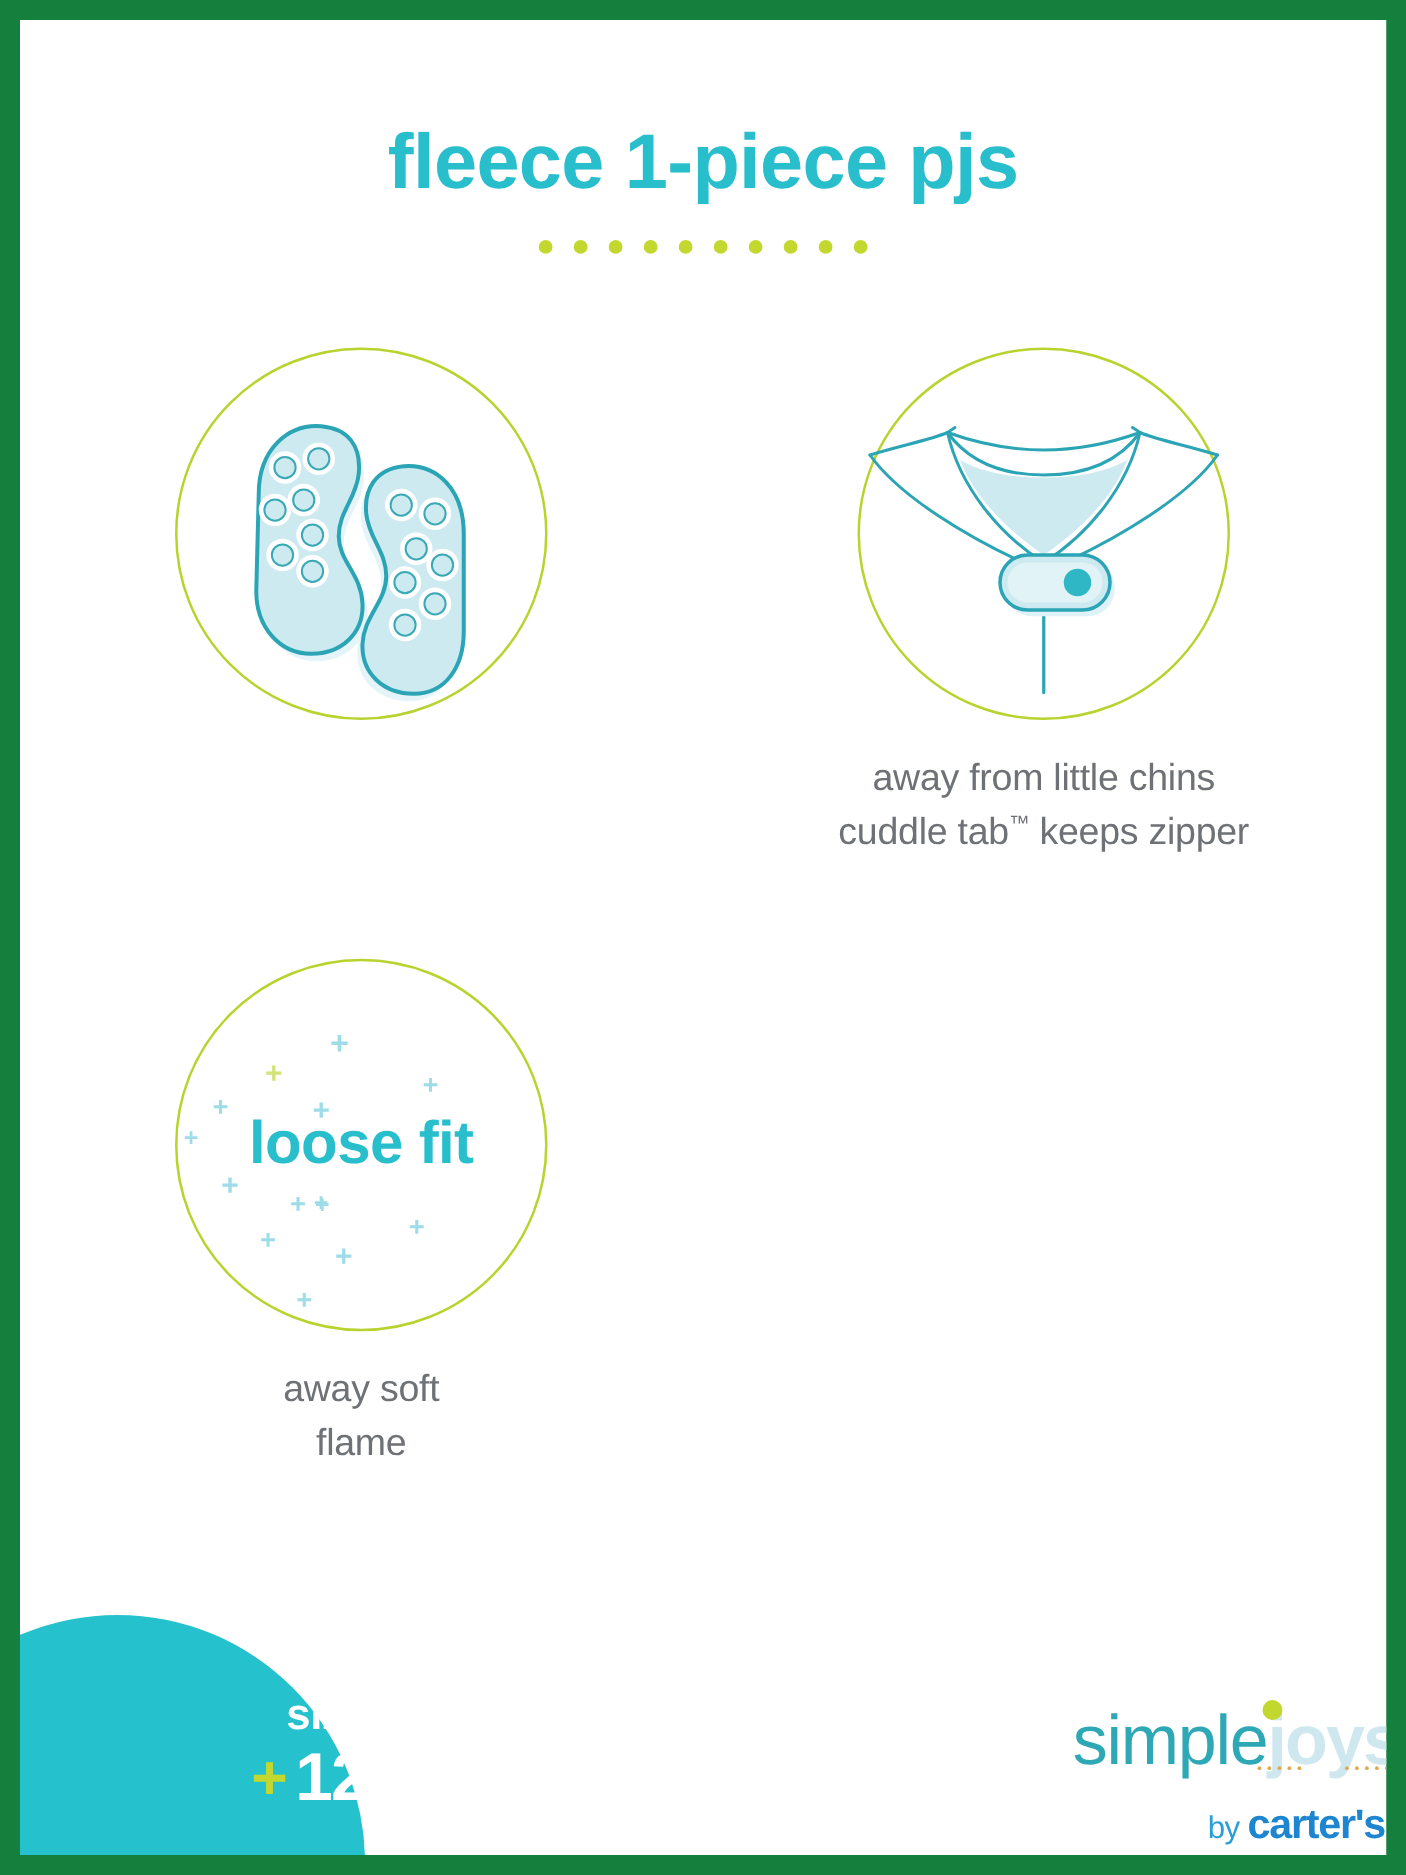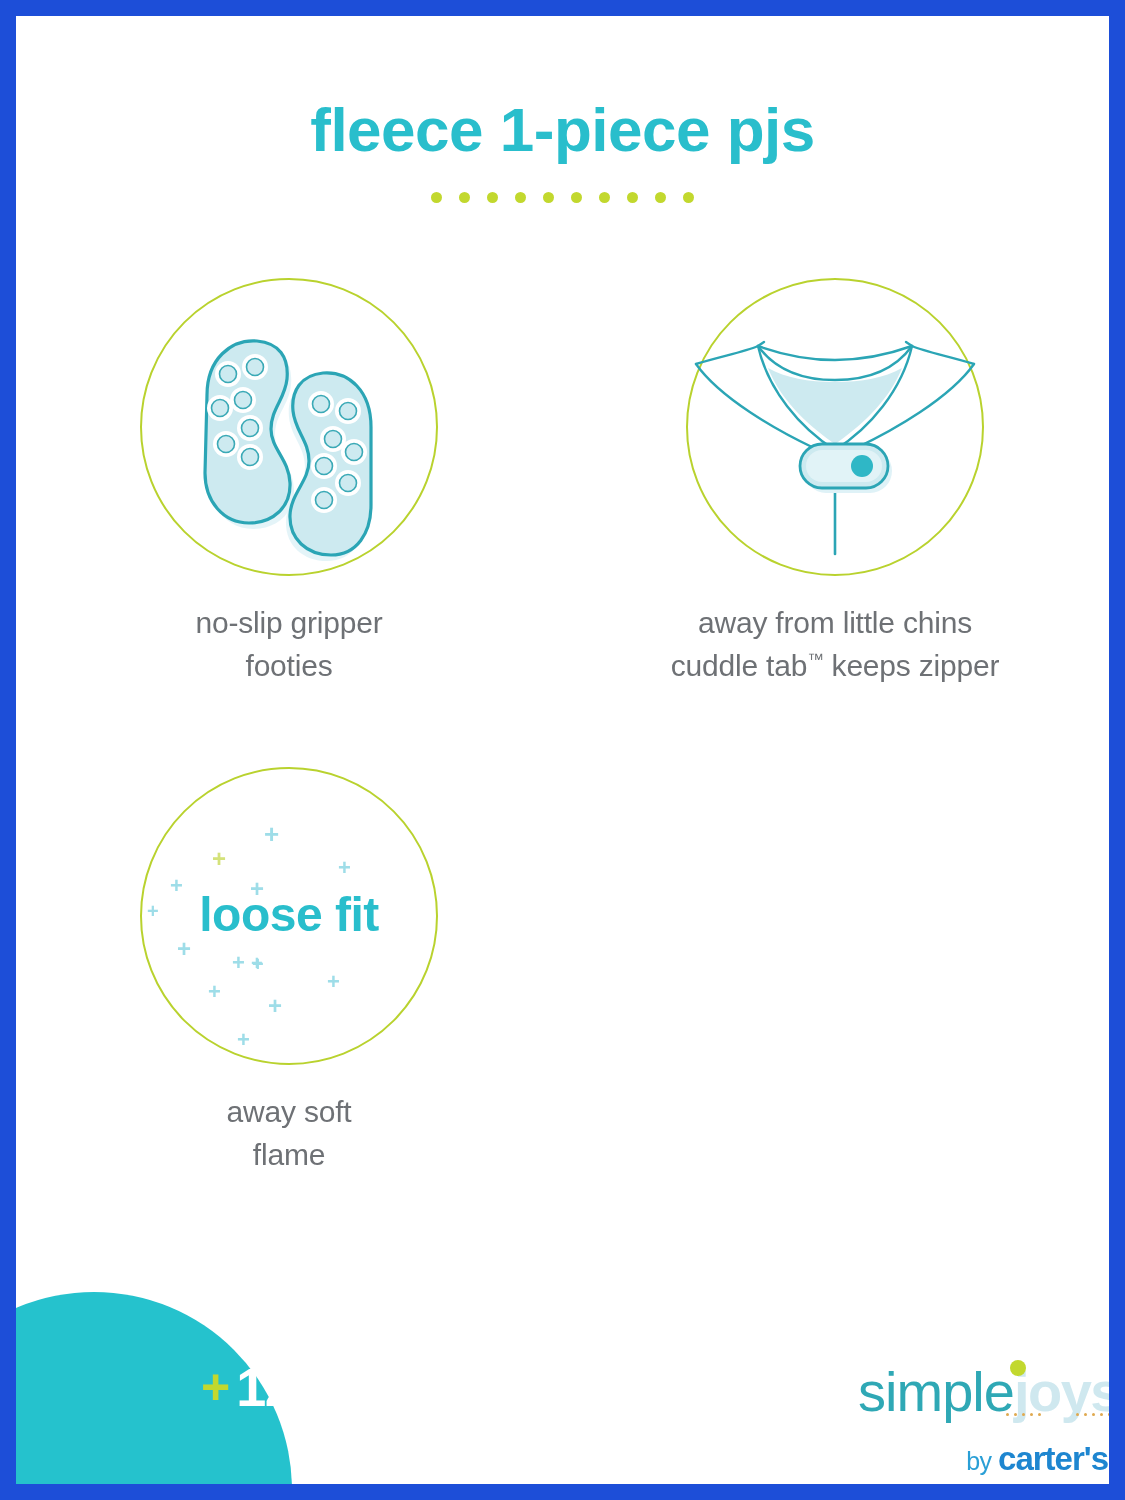--- a/index.html
+++ b/index.html
@@ -4,21 +4,21 @@
 <style>
   html, body {
     margin: 0;
     padding: 0;
     background: #ffffff;
   }
   #page {
     position: relative;
     width: 1125px;
     height: 1500px;
-    background: #1d4ed8;
+    background: #15803d;
     overflow: hidden;
     font-family: "Liberation Sans", sans-serif;
   }
   #canvas {
     position: absolute;
     left: 16px;
     top: 16px;
     width: 1093px;
     height: 1468px;
     background: #ffffff;
@@ -310,24 +310,20 @@
                 <circle cx="205" cy="165" r="13" fill="#ffffff"></circle>
                 <circle cx="205" cy="165" r="8.5" fill="#cdeaf0" stroke="#3aa9b6" stroke-width="1.6"></circle>
                 <circle cx="175" cy="179" r="13" fill="#ffffff"></circle>
                 <circle cx="175" cy="179" r="8.5" fill="#cdeaf0" stroke="#3aa9b6" stroke-width="1.6"></circle>
                 <circle cx="199" cy="196" r="13" fill="#ffffff"></circle>
                 <circle cx="199" cy="196" r="8.5" fill="#cdeaf0" stroke="#3aa9b6" stroke-width="1.6"></circle>
                 <circle cx="175" cy="213" r="13" fill="#ffffff"></circle>
                 <circle cx="175" cy="213" r="8.5" fill="#cdeaf0" stroke="#3aa9b6" stroke-width="1.6"></circle>
               </g>
             </svg>
-          </div>
-          <div class="caption">
-            <div>no-slip gripper</div>
-            <div>footies</div>
           </div>
         </div>
 
         <div class="cell">
           <div class="ring">
             <svg width="290" height="290" viewBox="0 0 290 290">
 
               <path d="M6 82 C32 74 54 70 68 64 L74 60" fill="none" stroke="#2ba5b5" stroke-width="2.4" stroke-linecap="round"></path>
               <path d="M284 82 C258 74 236 70 222 64 L216 60" fill="none" stroke="#2ba5b5" stroke-width="2.4" stroke-linecap="round"></path>
 
@@ -387,20 +383,21 @@
           <div class="caption">
             <div>away soft</div>
             <div>flame</div>
           </div>
         </div>
       </div>
     </div>
 
     <div class="sizes-badge"></div>
     <div class="sizes-inner">
+      <div class="sizes-word">sizes</div>
       <div class="sizes-range-row">
         <span class="sizes-plus">+</span>
         <span class="sizes-range">12m-5t</span>
       </div>
     </div>
 
     <div class="logo">
       <div class="logo-top">
         <span class="logo-simple">simple</span><span class="logo-joys">joys</span>
         <span class="jdot"></span>

